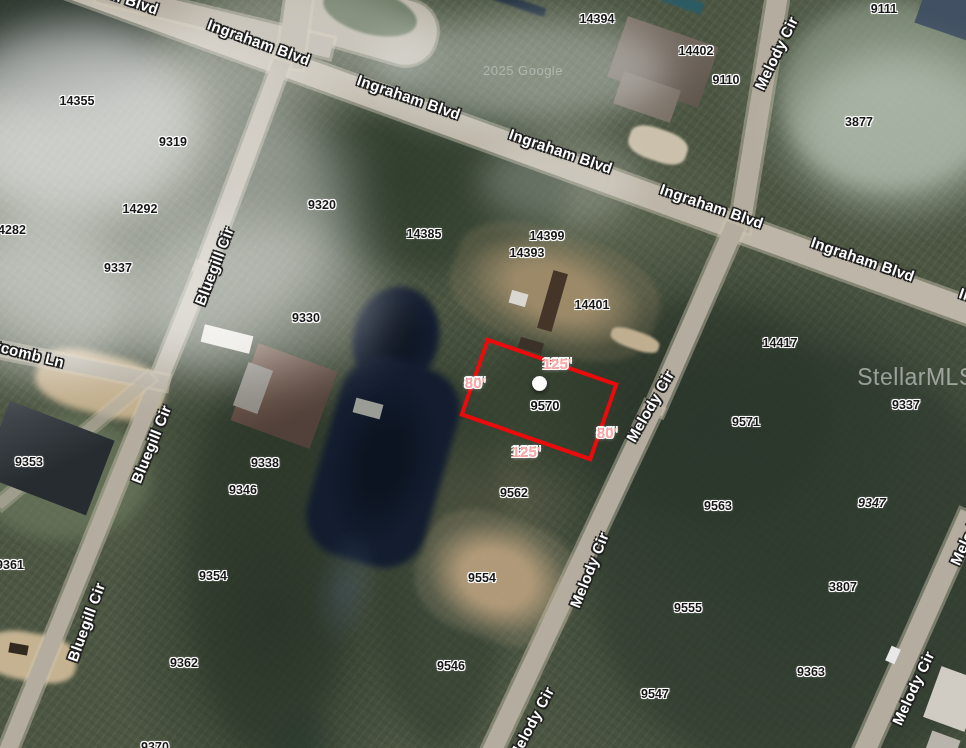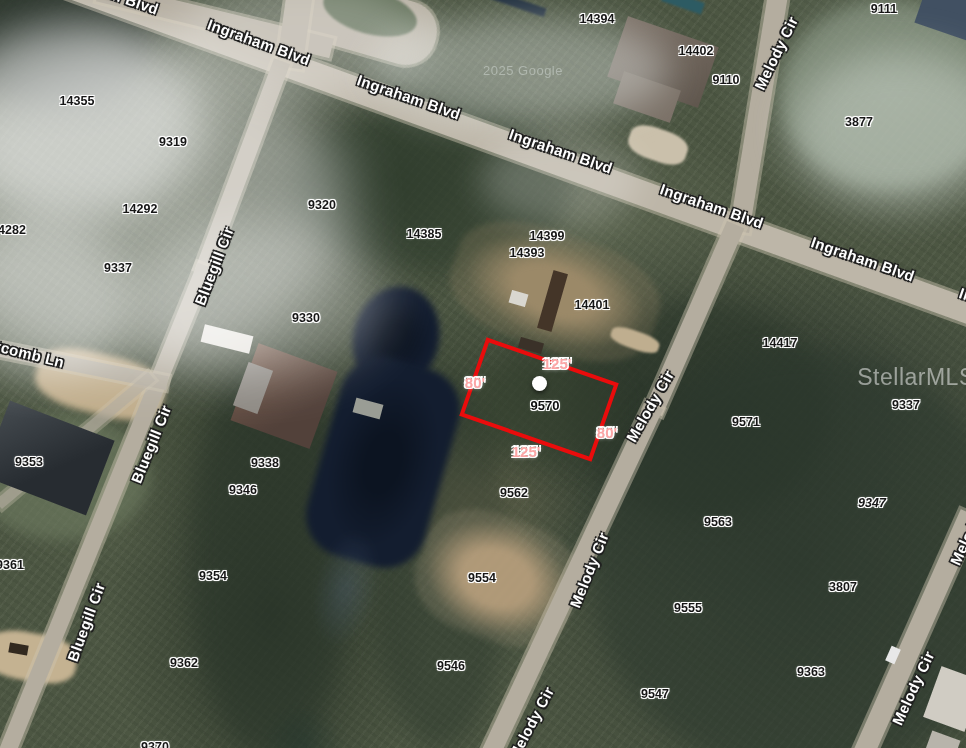--- a/index.html
+++ b/index.html
@@ -249,21 +249,21 @@
       <span class="parcel-label" style="left: 527px; top: 253px; transform: translate(-50%, -50%) rotate(0deg);">14393</span>
       <span class="parcel-label" style="left: 696px; top: 51px; transform: translate(-50%, -50%) rotate(0deg);">14402</span>
       <span class="parcel-label" style="left: 726px; top: 80px; transform: translate(-50%, -50%) rotate(0deg);">9110</span>
       <span class="parcel-label" style="left: 884px; top: 9px; transform: translate(-50%, -50%) rotate(0deg);">9111</span>
       <span class="parcel-label" style="left: 859px; top: 122px; transform: translate(-50%, -50%) rotate(0deg);">3877</span>
       <span class="parcel-label" style="left: 592px; top: 305px; transform: translate(-50%, -50%) rotate(0deg);">14401</span>
       <span class="parcel-label" style="left: 780px; top: 343px; transform: translate(-50%, -50%) rotate(0deg);">14417</span>
       <span class="parcel-label" style="left: 906px; top: 405px; transform: translate(-50%, -50%) rotate(0deg);">9337</span>
       <span class="parcel-label" style="left: 746px; top: 422px; transform: translate(-50%, -50%) rotate(0deg);">9571</span>
       <span class="parcel-label" style="left: 872px; top: 503px; transform: translate(-50%, -50%) rotate(0deg); font-style: italic;">9347</span>
-      <span class="parcel-label" style="left: 718px; top: 522px; transform: translate(-50%, -50%) rotate(0deg);">9563</span>
+      <span class="parcel-label" style="left: 718px; top: 506px; transform: translate(-50%, -50%) rotate(0deg);">9563</span>
       <span class="parcel-label" style="left: 29px; top: 462px; transform: translate(-50%, -50%) rotate(0deg);">9353</span>
       <span class="parcel-label" style="left: 265px; top: 422px; transform: translate(-50%, -50%) rotate(0deg); margin-top: 41px;">9338</span>
       <span class="parcel-label" style="left: 243px; top: 490px; transform: translate(-50%, -50%) rotate(0deg);">9346</span>
       <span class="parcel-label" style="left: 10px; top: 565px; transform: translate(-50%, -50%) rotate(0deg);">9361</span>
       <span class="parcel-label" style="left: 213px; top: 576px; transform: translate(-50%, -50%) rotate(0deg);">9354</span>
       <span class="parcel-label" style="left: 184px; top: 663px; transform: translate(-50%, -50%) rotate(0deg);">9362</span>
       <span class="parcel-label" style="left: 155px; top: 747px; transform: translate(-50%, -50%) rotate(0deg);">9370</span>
       <span class="parcel-label" style="left: 514px; top: 493px; transform: translate(-50%, -50%) rotate(0deg);">9562</span>
       <span class="parcel-label" style="left: 482px; top: 578px; transform: translate(-50%, -50%) rotate(0deg);">9554</span>
       <span class="parcel-label" style="left: 451px; top: 666px; transform: translate(-50%, -50%) rotate(0deg);">9546</span>

